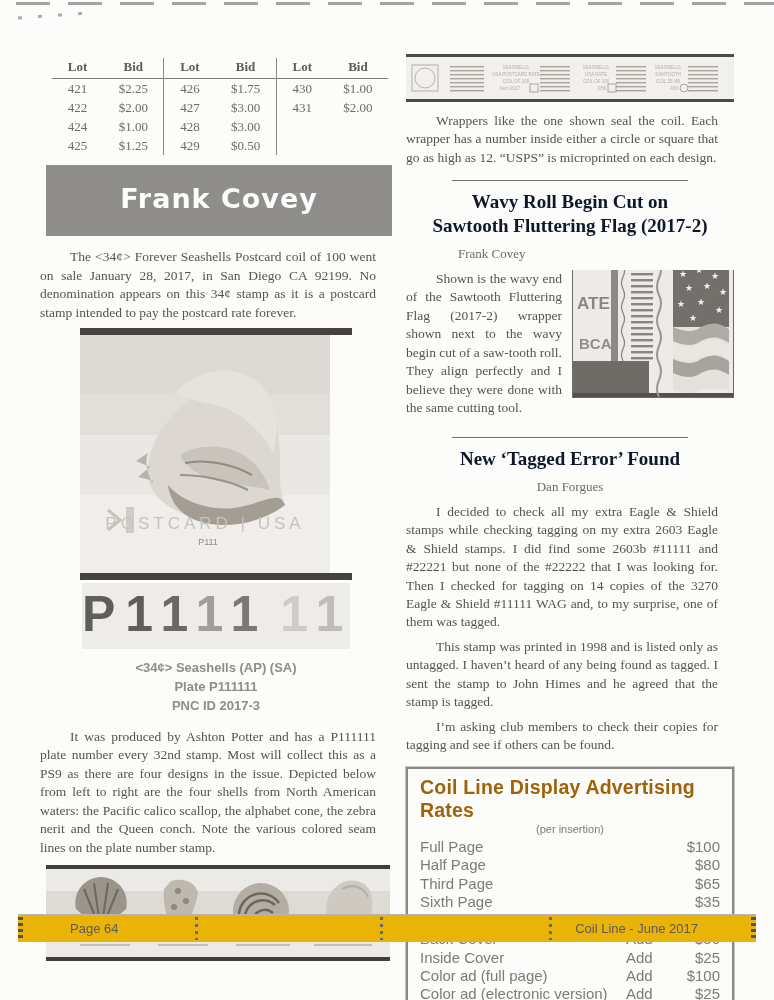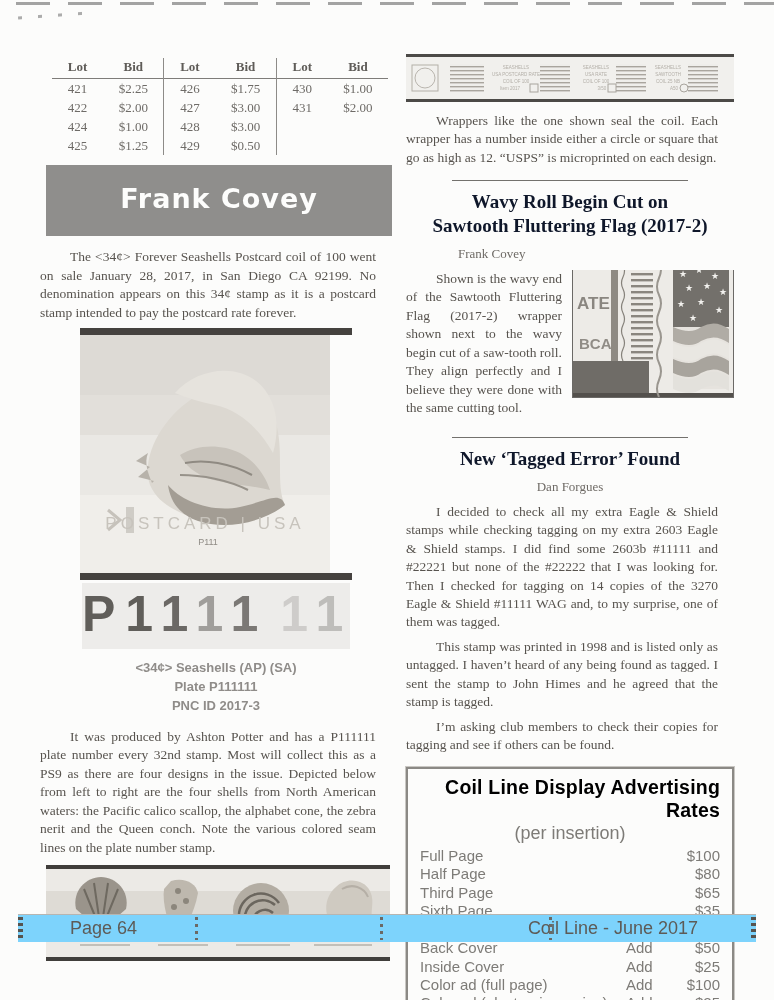--- a/index.html
+++ b/index.html
@@ -62,31 +62,31 @@
   .byline.left{margin-left:52px;}
   .byline.center{text-align:center;}
 
   .wavy-img{float:right;width:160px;height:140px;margin:-14px 0 4px 10px;border:1px solid #6b6966;}
   .wavy-sec{overflow:hidden;}
   .clear{clear:both;}
 
   
   .ad-box{margin-top:12px;border:2.5px solid #8b8985;box-shadow:0 0 0 1px #c9c7c3;
     padding:7px 12px 6px;font-family:"Liberation Sans",sans-serif;color:#7d7b77;}
-  .ad-title{font-size:19.5px;font-weight:bold;color:#000000;letter-spacing:.2px;text-align:right;}
-  .ad-sub{text-align:center;font-size:18px;margin:1px 0 3px;}
+  .ad-title{font-size:19.5px;font-weight:bold;color:#a16207;letter-spacing:.2px;}
+  .ad-sub{text-align:center;font-size:11px;margin:1px 0 3px;}
   .ad-row{display:flex;font-size:15px;line-height:1.23;}
   .ad-label{flex:1;}
   .ad-add{width:44px;}
   .ad-price{width:50px;text-align:right;}
 
   
-  .footer{position:absolute;left:18px;right:18px;bottom:58px;height:27px;background:#7dd3fc;
+  .footer{position:absolute;left:18px;right:18px;bottom:58px;height:27px;background:#eab308;
     border-top:1px solid #b7b5b1;display:flex;align-items:center;
-    font-family:"Liberation Sans",sans-serif;font-size:18px;color:#5d5b57;}
+    font-family:"Liberation Sans",sans-serif;font-size:13px;color:#5d5b57;}
   .footer .left-text{margin-left:52px;}
   .footer .right-text{margin-left:auto;margin-right:58px;}
   .perf{position:absolute;top:2px;bottom:2px;width:3px;
     background:repeating-linear-gradient(180deg,#6b6965 0 2.5px,transparent 2.5px 7px);}
   .perf.edge{width:5px;background:repeating-linear-gradient(180deg,#55534f 0 3px,transparent 3px 6px);}
 </style>
 </head>
 <body>
 
 <div class="scan-edge"></div>

